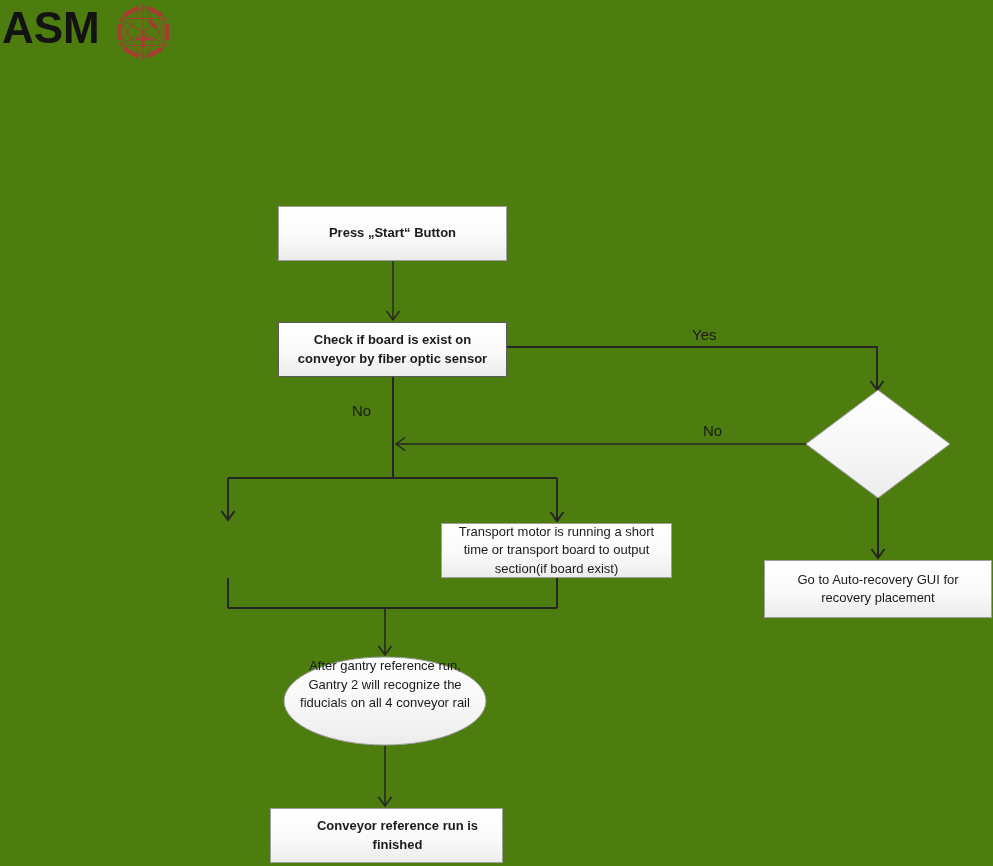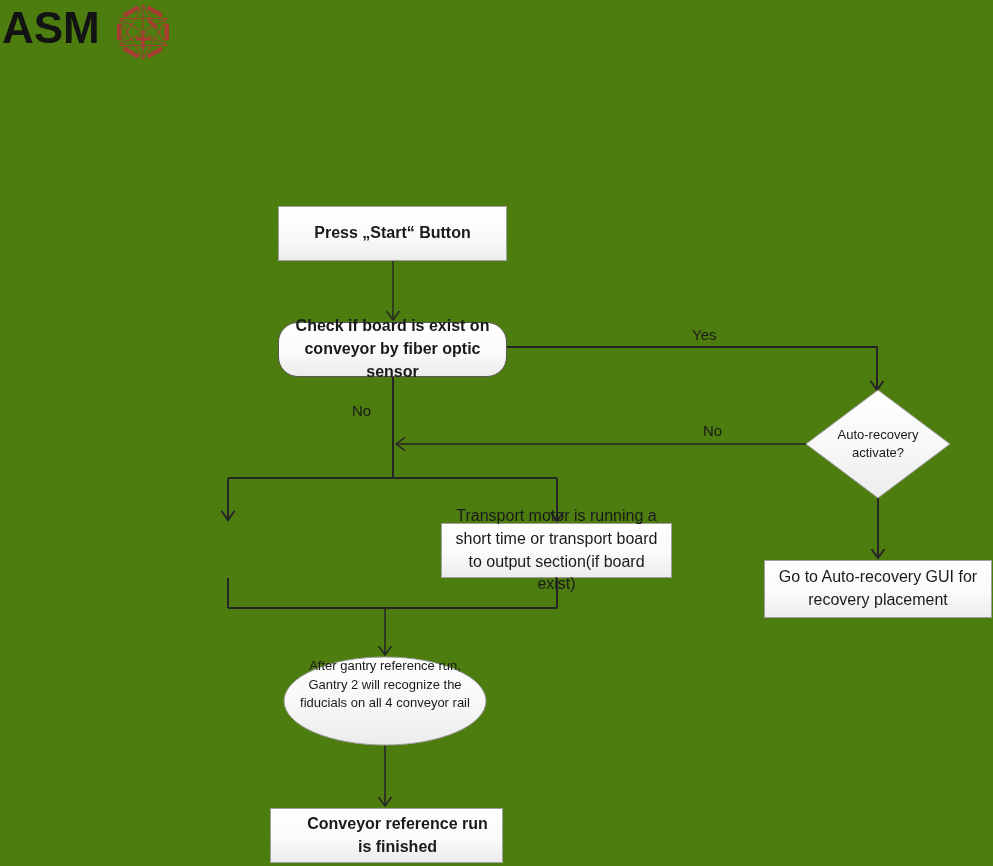--- a/index.html
+++ b/index.html
@@ -14,29 +14,29 @@
   }
   #connectors { position: absolute; left: 0; top: 0; z-index: 1; }
   .node {
     position: absolute;
     z-index: 2;
     display: flex;
     align-items: center;
     justify-content: center;
     text-align: center;
     box-sizing: border-box;
-    font-size: 16px;
+    font-size: 13px;
     line-height: 1.42;
     padding: 3px 8px;
     background: linear-gradient(180deg, #ffffff 0%, #fafafa 55%, #ececec 100%);
     border: 1px solid #9f9f9f;
     color: #1a1a1a;
   }
   .node.bold { font-weight: bold; }
-  .node.dark-border { border-color: #5a5a5a; border-radius: 20px; }
+  .node.dark-border { border-color: #5a5a5a; }
   .shape-label {
     position: absolute;
     z-index: 2;
     display: flex;
     align-items: center;
     justify-content: center;
     text-align: center;
     font-size: 13px;
     line-height: 1.42;
     background: transparent;
@@ -140,21 +140,20 @@
 
   <div class="node bold dark-border" style="left:278px; top:322px; width:229px; height:55px;">Check if board is exist on conveyor by fiber optic sensor</div>
 
 
   <div class="node" style="left:441px; top:523px; width:231px; height:55px;">Transport motor is running a short time or transport board to output section(if board exist)</div>
 
   <div class="node bold" style="left:270px; top:808px; width:233px; height:55px;padding-left:30px;">Conveyor reference run is finished</div>
 
   <div class="node" style="left:764px; top:560px; width:228px; height:58px;">Go to Auto-recovery GUI for recovery placement</div>
 
-  <div class="shape-label" style="left:813px; top:414px; width:130px; height:60px;">Auto-recovery activate?</div>
 
   <div class="shape-label" style="left:291px; top:643px; width:188px; height:84px;">After gantry reference run, Gantry 2 will recognize the fiducials on all 4 conveyor rail</div>
 
   <div class="edge-label" style="left:692px; top:326px;">Yes</div>
 
   <div class="edge-label" style="left:352px; top:402px;">No</div>
 
   <div class="edge-label" style="left:703px; top:422px;">No</div>
 
 </div>

